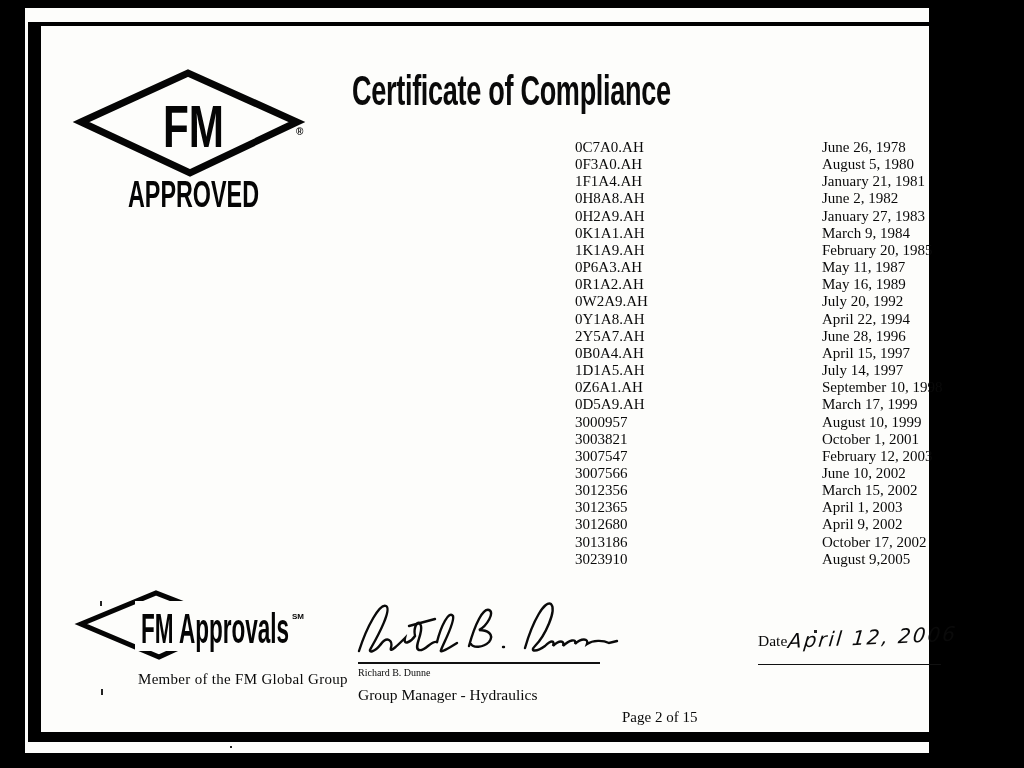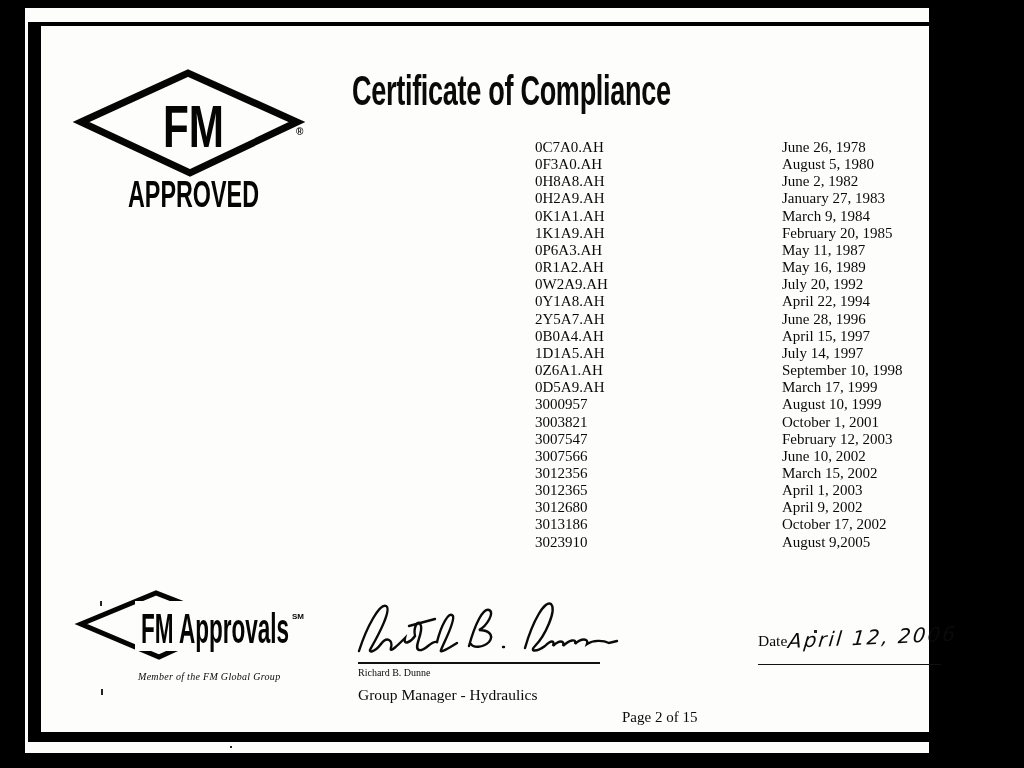--- a/index.html
+++ b/index.html
@@ -18,24 +18,24 @@
   }
   .abs{position:absolute;}
   .title{
     left:327px;top:60px;font-family:"Liberation Sans",sans-serif;
     font-weight:bold;font-size:43px;line-height:45px;white-space:nowrap;
     transform:scaleX(0.63);transform-origin:left top;letter-spacing:-0.5px;
   }
   .list{
     left:510px;top:131px;font-size:15px;line-height:17.15px;white-space:nowrap;
   }
-  .row .code{display:inline-block;width:247px;}
+  .row .code{display:inline-block;width:247px;margin-left:40px;}
   .tagline{
     left:113px;top:663px;width:150px;text-align:left;
-    font-style:italic;font-size:10px;letter-spacing:0.3px;white-space:nowrap;
+    font-size:15px;letter-spacing:0.3px;white-space:nowrap;
   }
   .sig-line{left:333px;top:654px;width:242px;border-top:2px solid #111;}
   .sig-name{left:333px;top:659px;font-size:10px;}
   .sig-title{left:333px;top:678px;font-size:15.5px;}
   .date-hand{
     left:762px;top:621px;font-family:"DejaVu Sans",sans-serif;
     font-style:italic;font-size:20px;letter-spacing:2px;white-space:nowrap;
     transform:rotate(-2.5deg) skewX(-8deg);transform-origin:left bottom;
   }
   .date-line{left:733px;top:656px;width:183px;border-top:1.5px solid #111;}
@@ -59,20 +59,21 @@
   </svg>
 
   <div class="abs title">Certificate of Compliance</div>
 
   <div class="abs list">
     <div class="row"><span class="code">0C7A0.AH</span><span class="date">June 26, 1978</span></div>
 
 
     <div class="row"><span class="code">0F3A0.AH</span><span class="date">August 5, 1980</span></div>
 
+    <div class="row"><span class="code">1F1A4.AH</span><span class="date">January 21, 1981</span></div>
 
     <div class="row"><span class="code">0H8A8.AH</span><span class="date">June 2, 1982</span></div>
 
     <div class="row"><span class="code">0H2A9.AH</span><span class="date">January 27, 1983</span></div>
 
     <div class="row"><span class="code">0K1A1.AH</span><span class="date">March 9, 1984</span></div>
 
     <div class="row"><span class="code">1K1A9.AH</span><span class="date">February 20, 1985</span></div>
 
     <div class="row"><span class="code">0P6A3.AH</span><span class="date">May 11, 1987</span></div>

